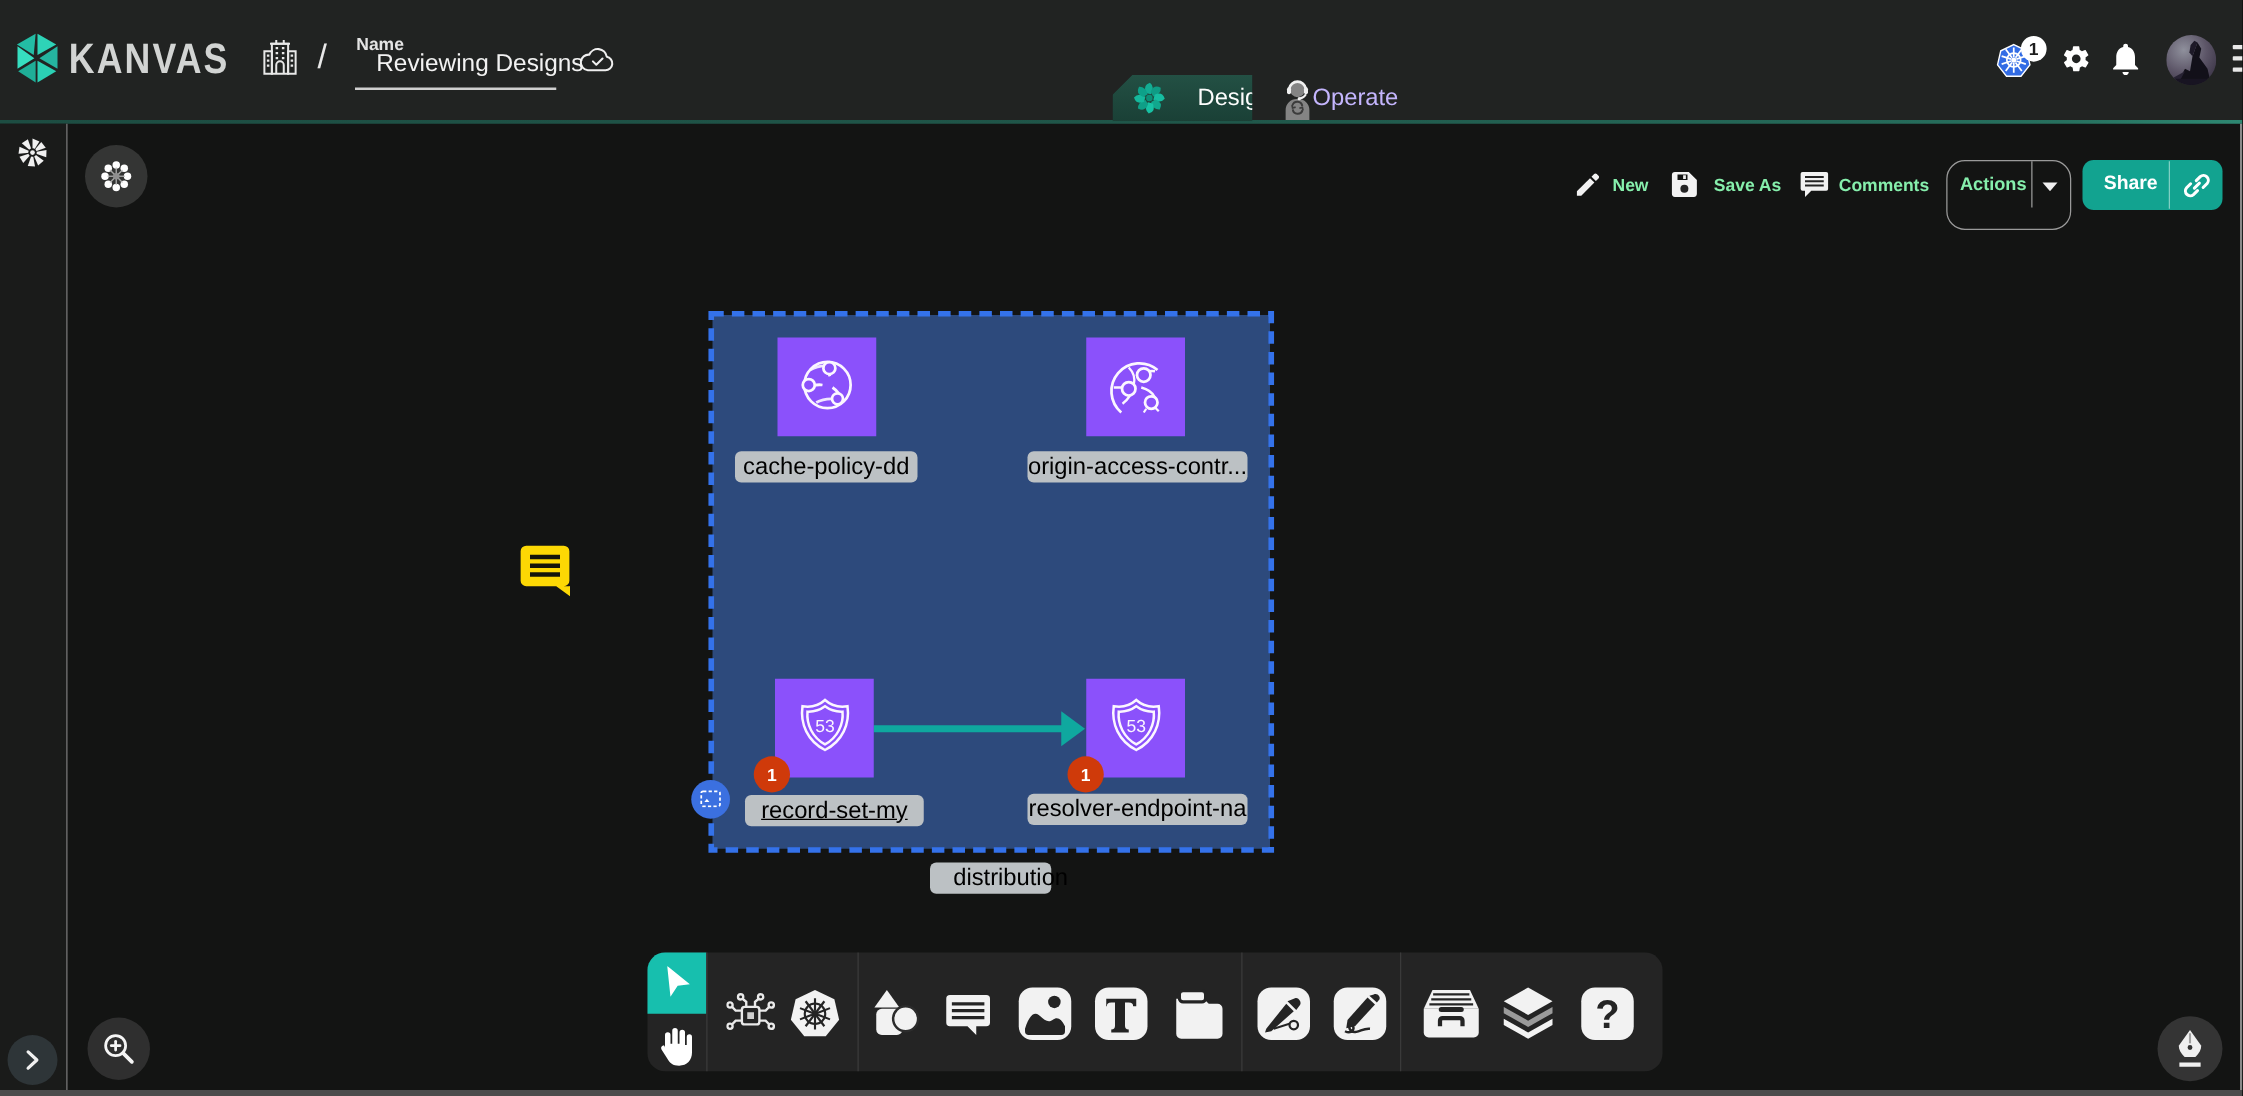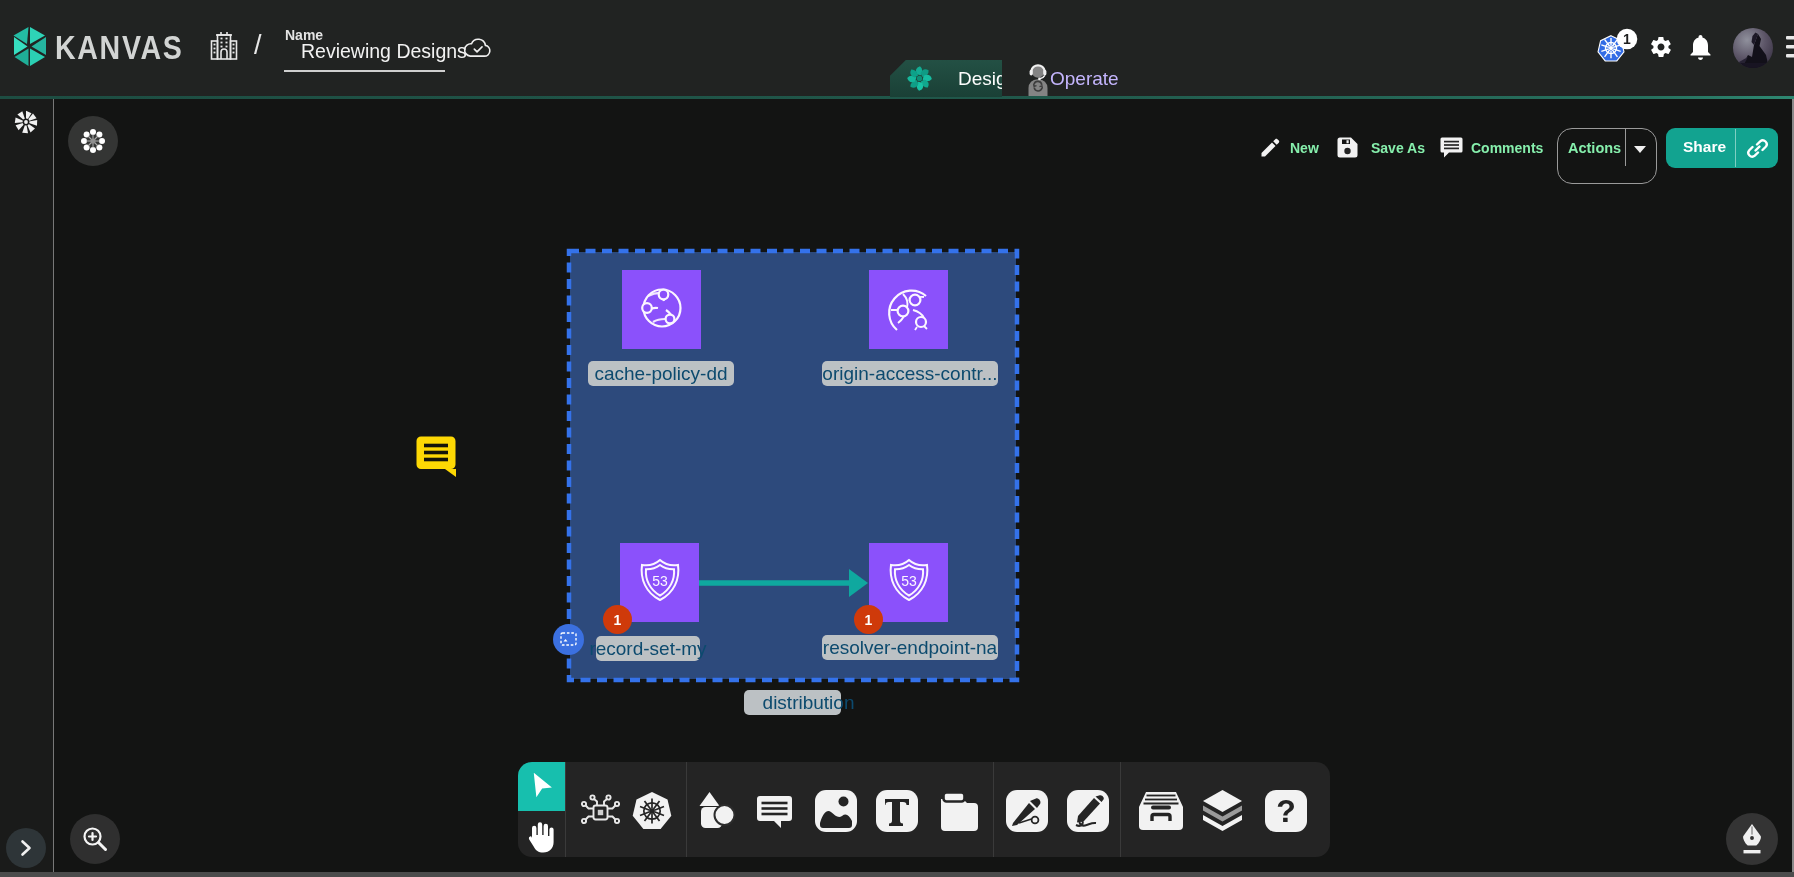--- a/index.html
+++ b/index.html
@@ -44,21 +44,21 @@
   #actionsbtn .caret { position:absolute; left:76px; top:17px; width:0; height:0;
     border-left:6.5px solid transparent; border-right:6.5px solid transparent; border-top:7.5px solid #f0f0f0; }
   #sharebtn { position:absolute; left:1666px; top:128px; width:112px; height:40px; background:#12a390;
     border-radius:9px; color:#ffffff; font-size:15.5px; font-weight:bold;padding-left:26px; }
   #sharebtn .txt { position:absolute; left:17px; top:10px; }
   #sharebtn .div { position:absolute; left:69px; top:1px; width:1px; height:38px; background:#7fcfc2; }
 
   
   #group { position:absolute; left:570px; top:252px; width:446px; height:427px; background:#2d4a7c; }
   .node { position:absolute; width:79px; height:79px; background:#8b51fb; }
-  .nlabel { position:absolute; height:25px; background:#bcc1c4; color:#0c4a6e; font-size:19px;
+  .nlabel { position:absolute; height:25px; background:#bcc1c4; color:#000000; font-size:19px;
     border-radius:5px; display:flex; align-items:center; justify-content:center; white-space:nowrap; }
   .badge { position:absolute; width:29px; height:29px; border-radius:50%; background:#cf3a0a; color:#fff;
     font-size:14px; font-weight:bold; display:flex; align-items:center; justify-content:center; }
 
   
   #toolbar { position:absolute; left:518px; top:762px; width:812px; height:95px; background:#242424; border-radius:14px; }
   .tsep { position:absolute; top:0; width:1px; height:95px; background:#3a3a3a; }
   #cursortile { position:absolute; left:0; top:0; width:47px; height:49px; background:#17bfae; border-radius:14px 0 0 0; }
   .ticon { position:absolute; }
 
@@ -349,21 +349,21 @@
   <svg class="abs" style="left:416px; top:436px;" width="42" height="42" viewBox="0 0 42 42">
     <path d="M5 0.5 h30 a4.5 4.5 0 0 1 4.5 4.5 v23.5 a4.5 4.5 0 0 1 -4.5 4.5 h-6 L40 41 v-8.3 l-0.5 0.3 h-34.5 a4.5 4.5 0 0 1 -4.5 -4.5 V5 A4.5 4.5 0 0 1 5 0.5 Z" fill="#fdd804"></path>
     <g stroke="#14140a" stroke-width="3.6">
       <line x1="8" y1="9.5" x2="32" y2="9.5"></line>
       <line x1="8" y1="16.5" x2="32" y2="16.5"></line>
       <line x1="8" y1="23.5" x2="32" y2="23.5"></line>
     </g>
   </svg>
   <div class="nlabel" style="left:588px; top:361px; width:146px;">cache-policy-dd</div>
   <div class="nlabel" style="left:822px; top:361px; width:176px;">origin-access-contr...</div>
-  <div class="nlabel" style="left:596px; top:636px; width:104px;">record-set-my</div>
+  <div class="nlabel" style="left:596px; top:636px; width:143px;text-decoration:underline;">record-set-my</div>
   <div class="nlabel" style="left:822px; top:635px; width:176px;">resolver-endpoint-na</div>
   <div class="badge" style="left:603px; top:605px;">1</div>
   <div class="badge" style="left:854px; top:605px;">1</div>
   <div class="nlabel" style="left:744px; top:690px; width:97px;padding-left:32px;">distribution</div>
 
   <div id="toolbar">
     <div id="cursortile"></div>
     <div class="tsep" style="left:47px;"></div>
     <div class="tsep" style="left:168px;"></div>
     <div class="tsep" style="left:475px;"></div>

